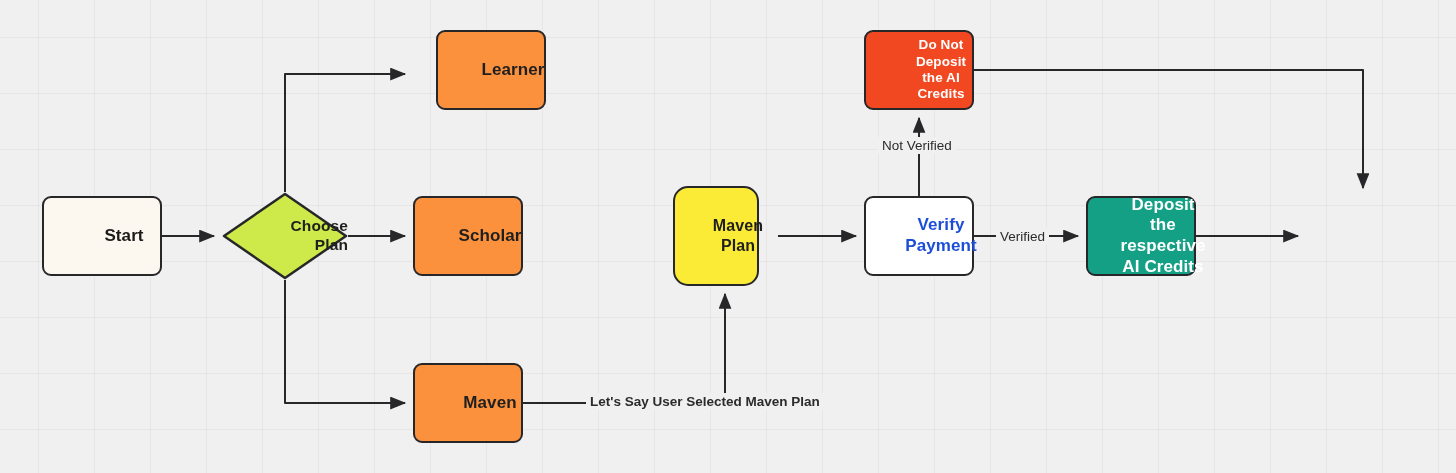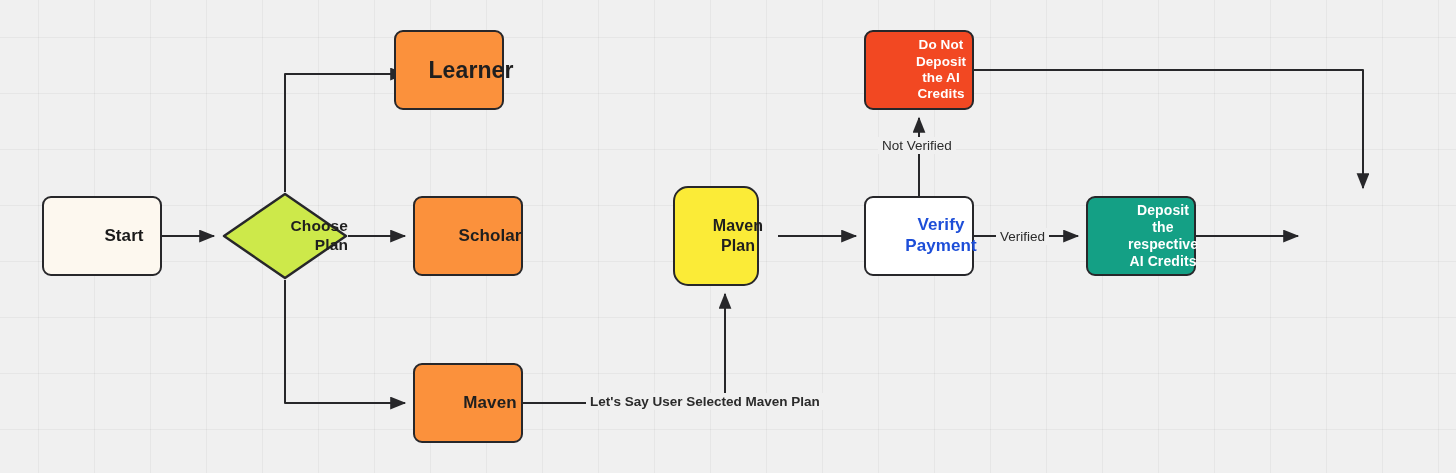--- a/index.html
+++ b/index.html
@@ -44,22 +44,22 @@
   }
   .node-label {
     display: block;
     padding: 0 6px;
   }
   .n-start {
     left: 42px; top: 196px; width: 120px; height: 80px;
     background: #fdf8ef; color: #1a1a1a; font-size: 17px;
   }
   .n-learner {
-    left: 394px; top: 30px; width: 110px; height: 80px;
-    background: #fb913c; color: #1f1f1f; font-size: 23px;
+    left: 436px; top: 30px; width: 110px; height: 80px;
+    background: #fb913c; color: #1f1f1f; font-size: 17px;
   }
   .n-scholar {
     left: 413px; top: 196px; width: 110px; height: 80px;
     background: #fb913c; color: #1f1f1f; font-size: 17px;
   }
   .n-maven {
     left: 413px; top: 363px; width: 110px; height: 80px;
     background: #fb913c; color: #1f1f1f; font-size: 17px;
   }
   .n-mavenplan {
@@ -70,21 +70,21 @@
   .n-verify {
     left: 864px; top: 196px; width: 110px; height: 80px;
     background: #ffffff; color: #1d4ed8; font-size: 17px;
   }
   .n-donot {
     left: 864px; top: 30px; width: 110px; height: 80px;
     background: #f24822; color: #ffffff; font-size: 13.5px;
   }
   .n-deposit {
     left: 1086px; top: 196px; width: 110px; height: 80px;
-    background: #14a085; color: #ffffff; font-size: 14px;
+    background: #14a085; color: #ffffff; font-size: 17px;
   }
   .n-end {
     left: 1306px; top: 196px; width: 112px; height: 80px;
     background: #e8e8e8; color: #1a1a1a; font-size: 17px;
   }
   .n-choose {
     left: 222px; top: 192px; width: 126px; height: 88px;
     border: none;
     background: transparent;
     border-radius: 0;

